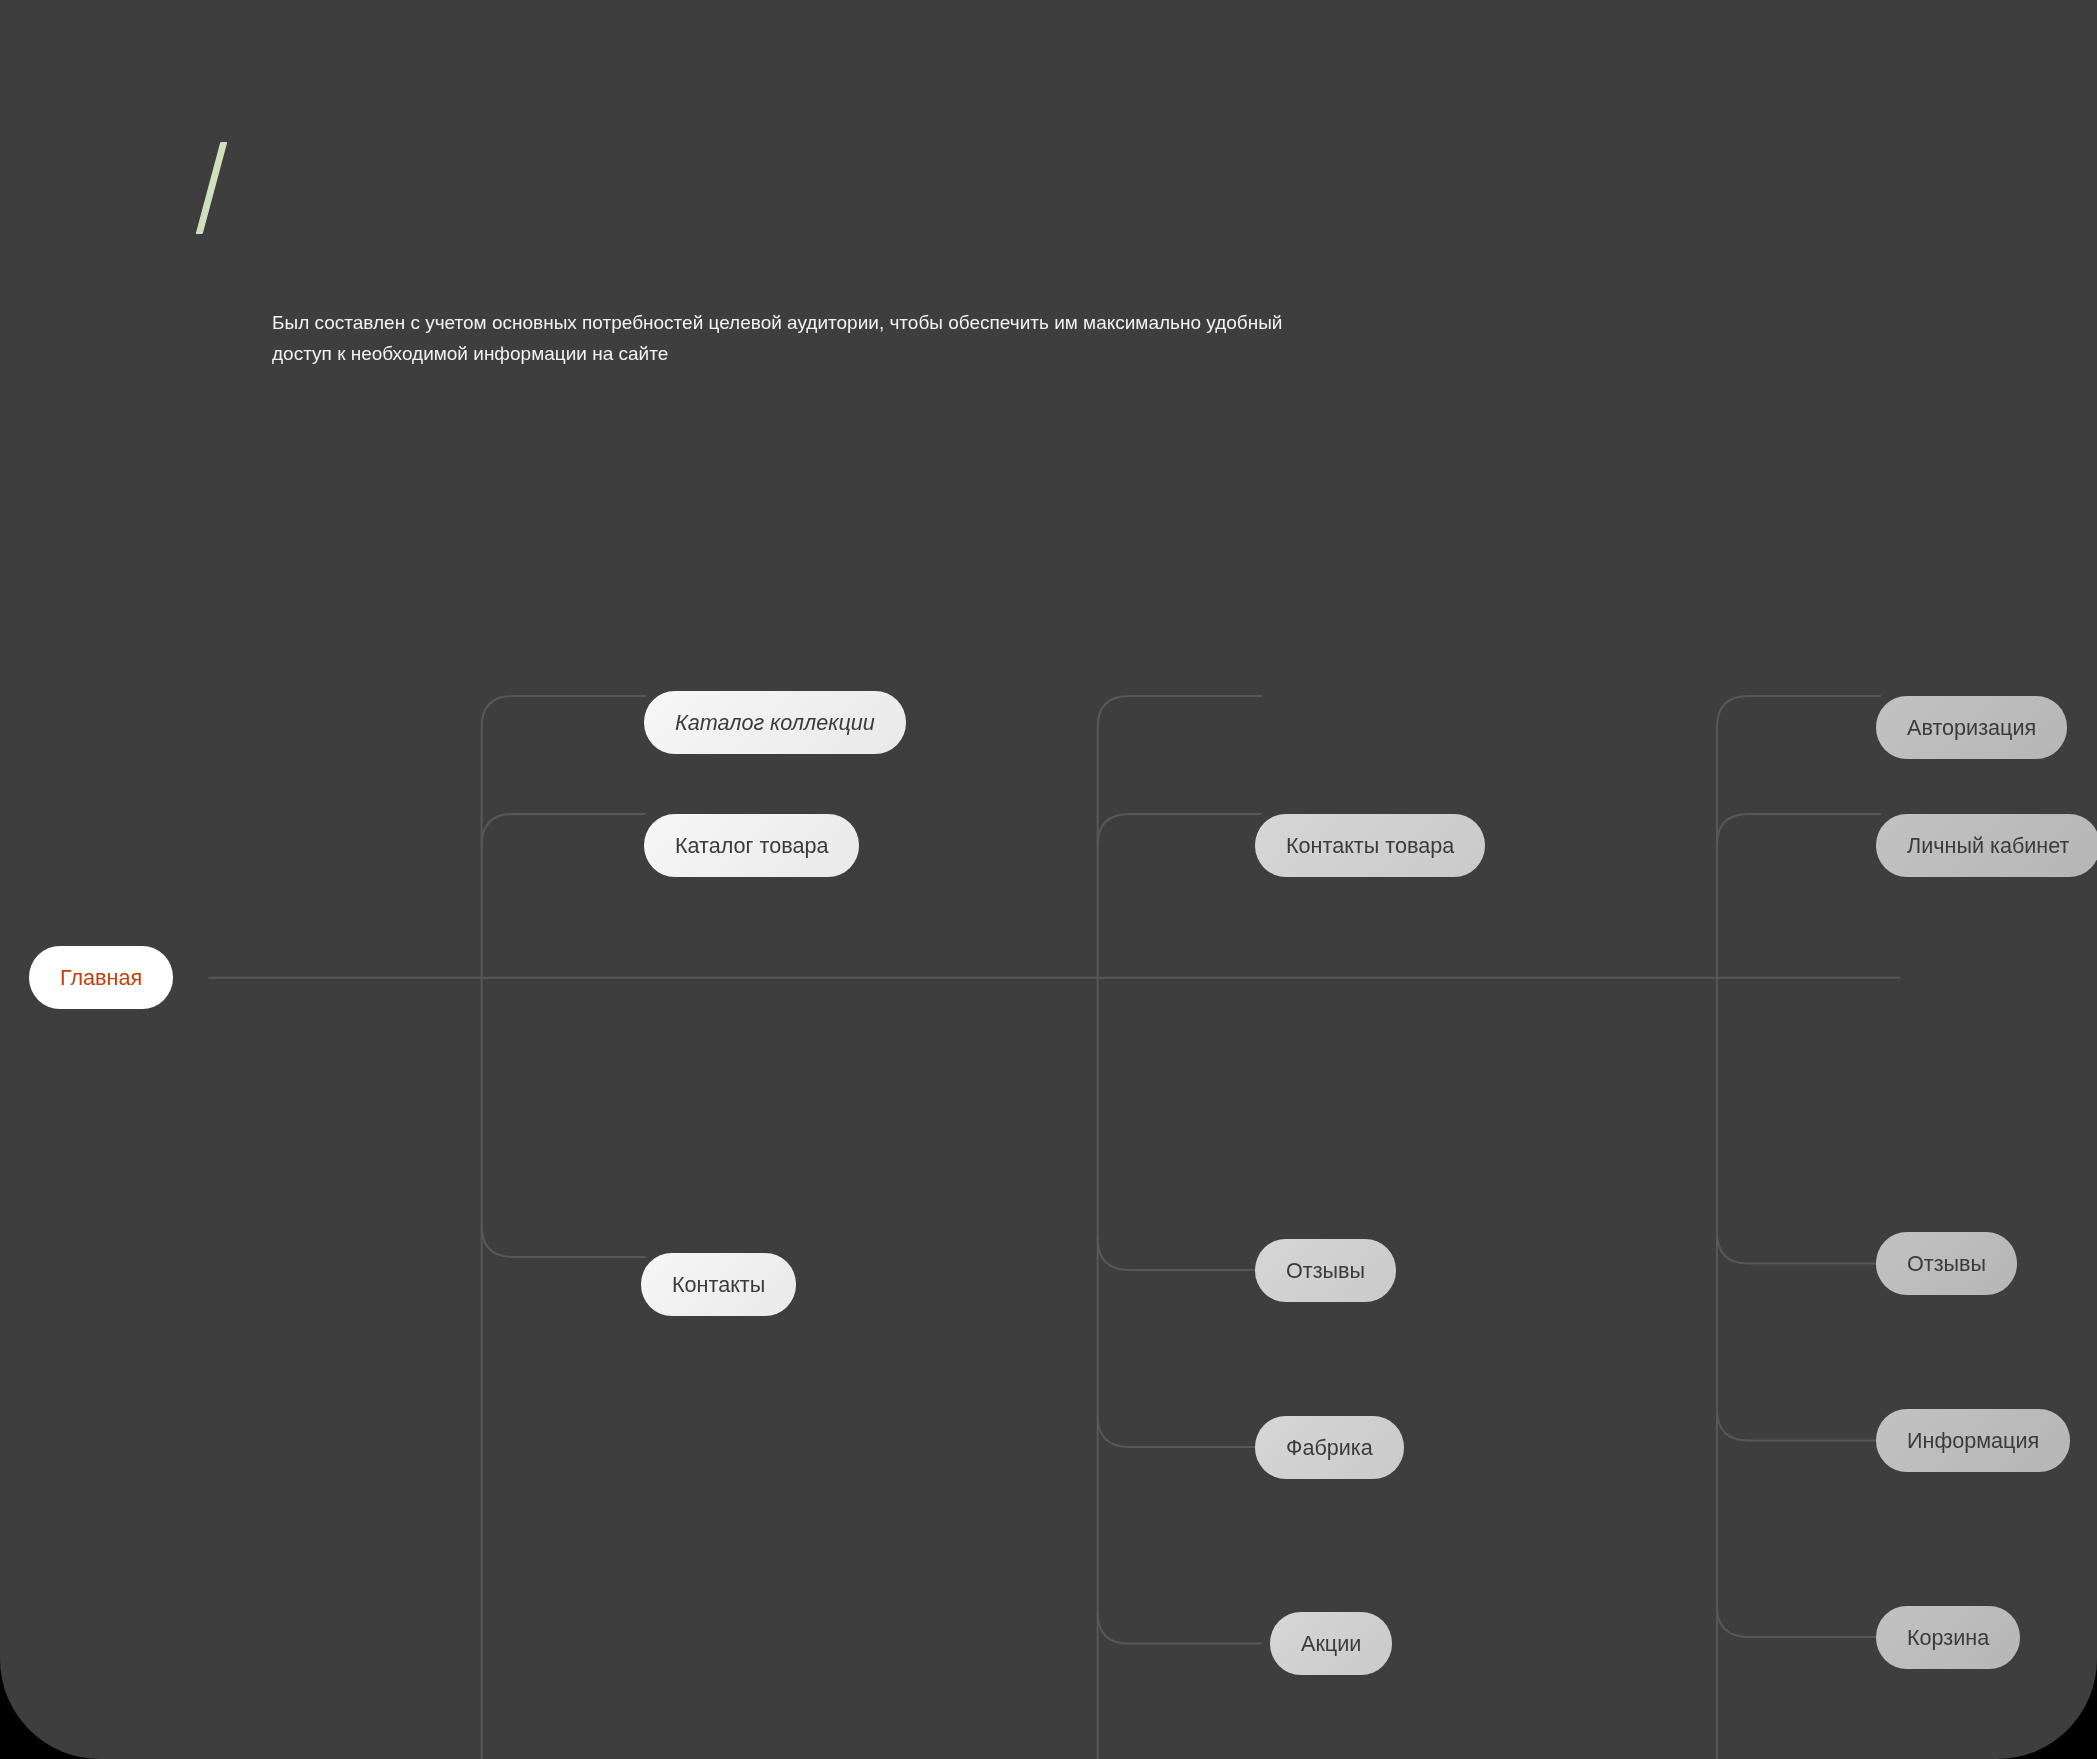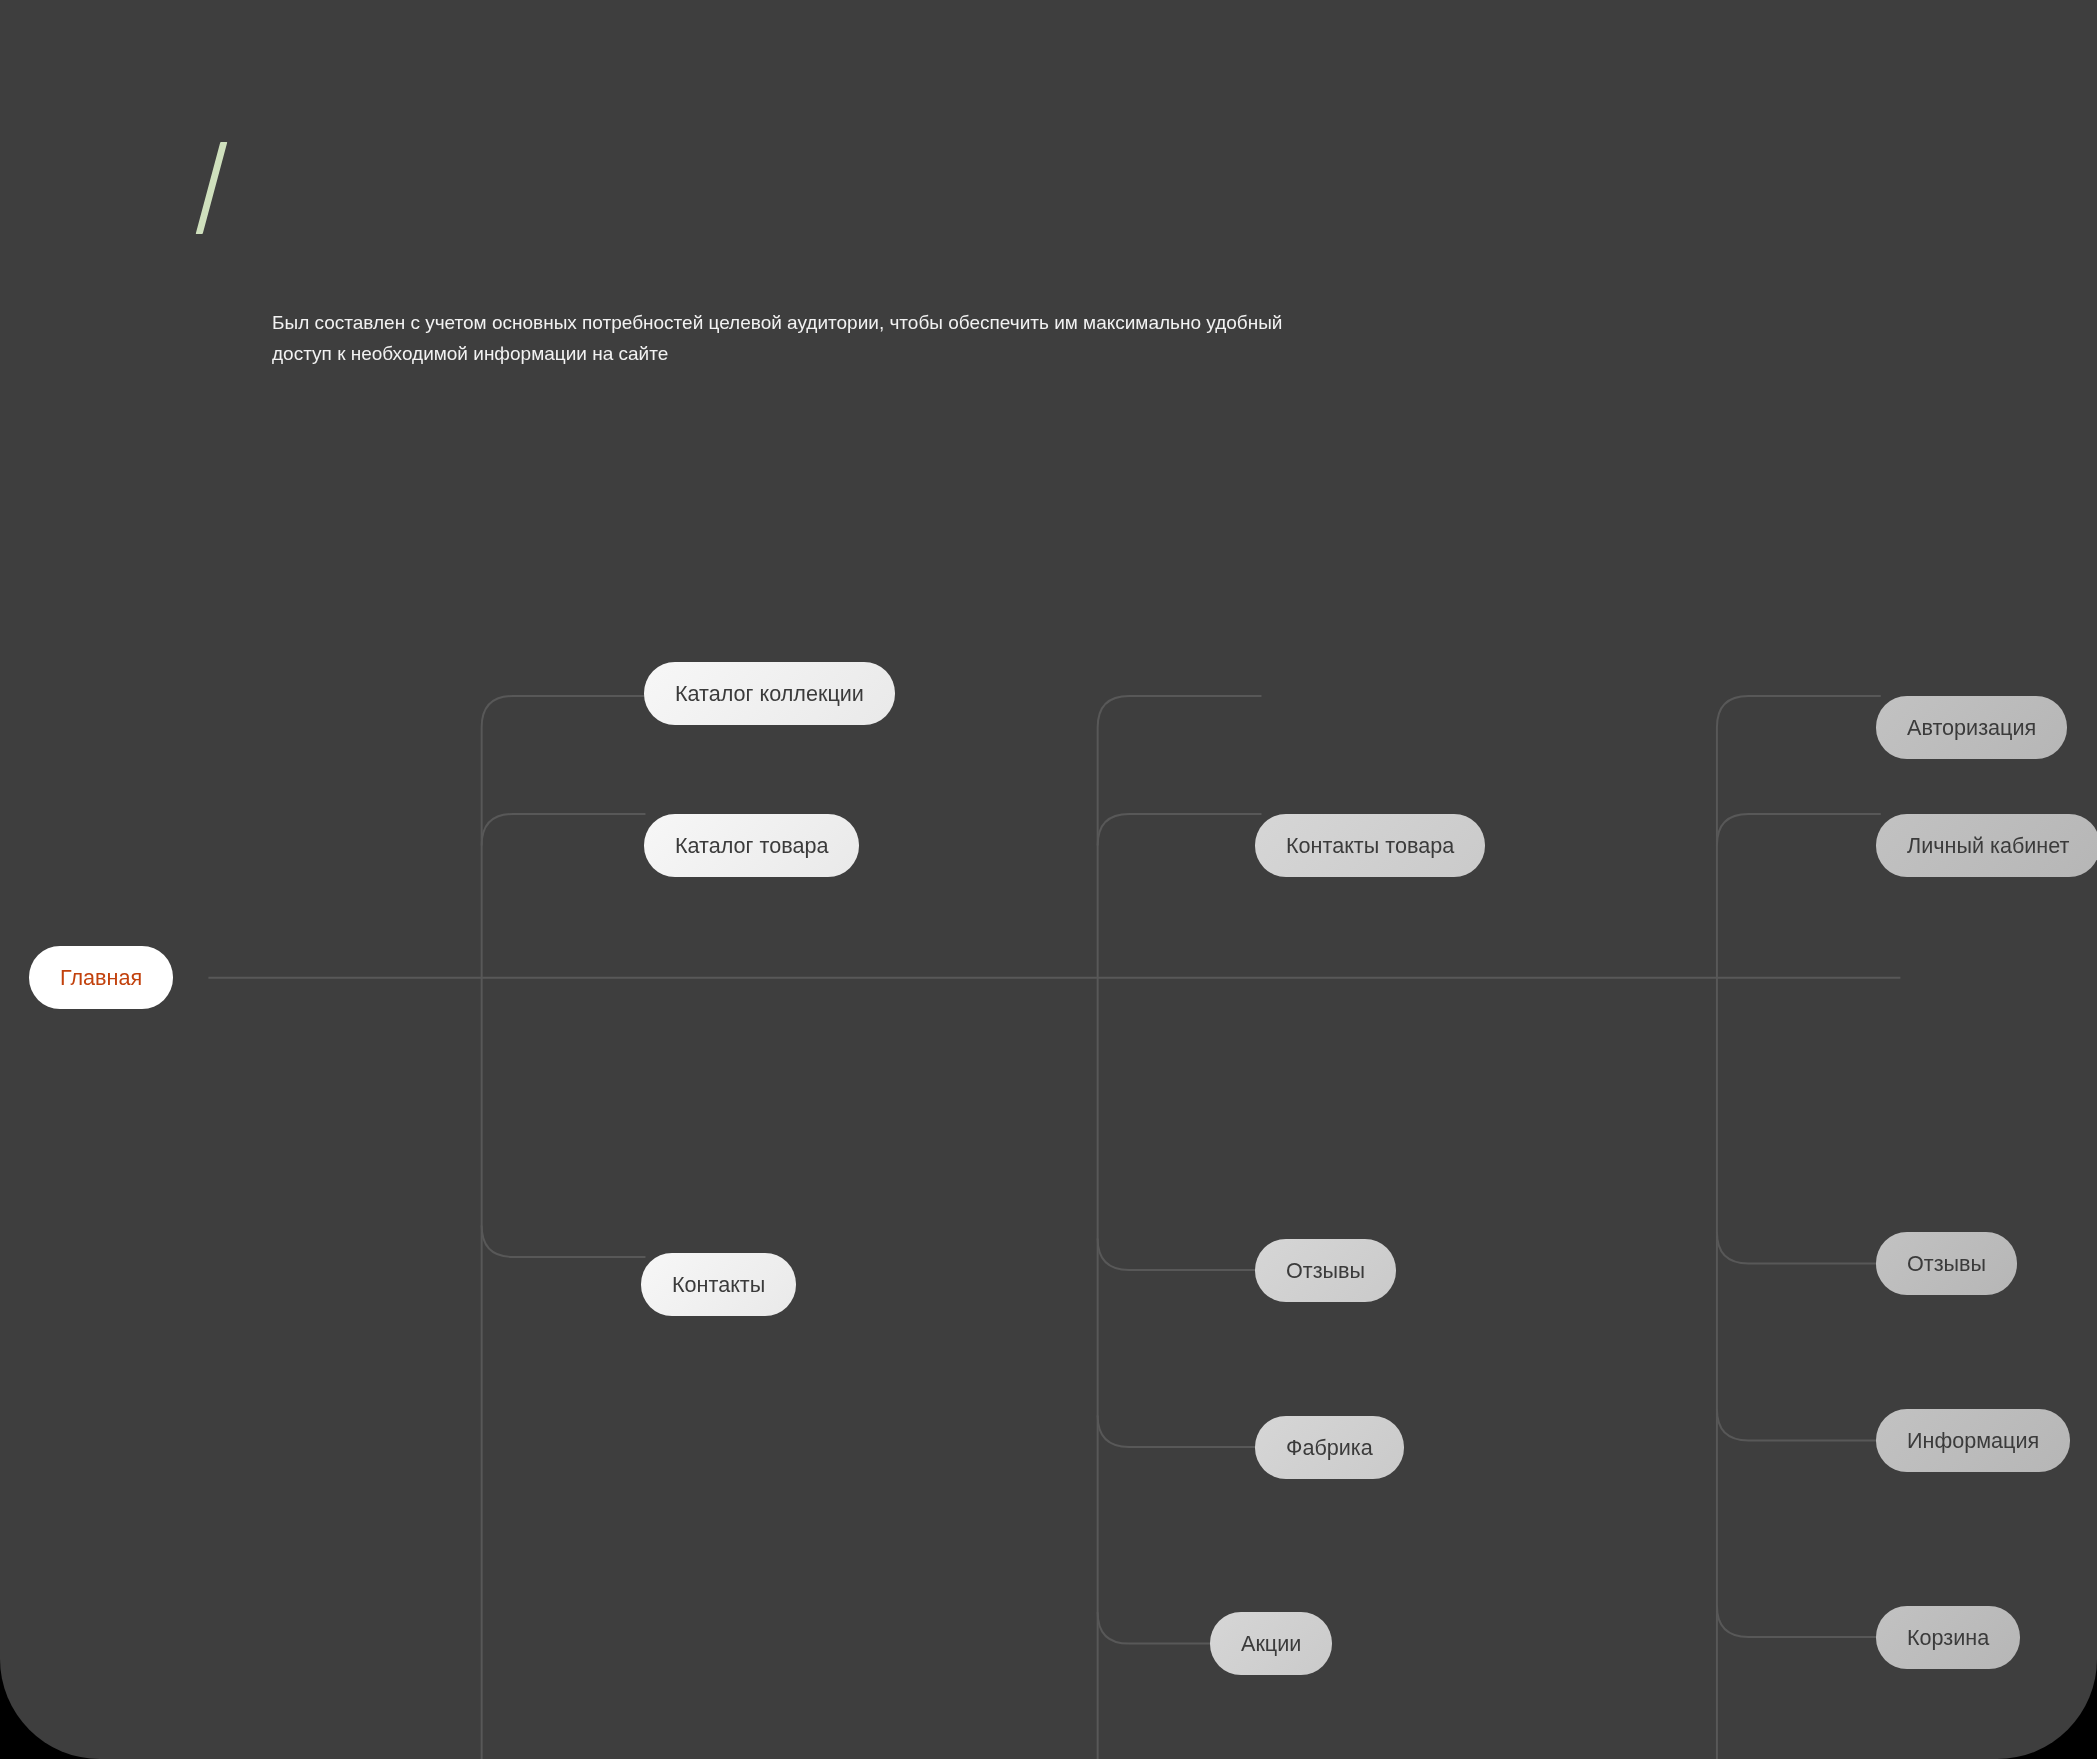--- a/index.html
+++ b/index.html
@@ -143,28 +143,28 @@
         <path d="M 2620 2684 V 1110 Q 2620 1062 2668 1062 H 2870"></path>
         <path d="M 2620 1290 Q 2620 1242 2668 1242 H 2870"></path>
         <path d="M 2620 1880 Q 2620 1928 2668 1928 H 2870"></path>
         <path d="M 2620 2150 Q 2620 2198 2668 2198 H 2870"></path>
         <path d="M 2620 2450 Q 2620 2498 2668 2498 H 2870"></path>
       </g>
     </svg>
 
     <div class="node root" style="left:29px; top:946px;">Главная</div>
 
-    <div class="node lvl1" style="left:644px; top:662px;">Каталог коллекции</div>
+    <div class="node lvl1" style="left:644px; top:691px;font-style:italic;">Каталог коллекции</div>
     <div class="node lvl1" style="left:644px; top:814px;">Каталог товара</div>
     <div class="node lvl1" style="left:641px; top:1227px;margin-top:26px;">Контакты</div>
 
     <div class="node lvl2" style="left:1255px; top:814px;">Контакты товара</div>
     <div class="node lvl2" style="left:1255px; top:1239px;">Отзывы</div>
     <div class="node lvl2" style="left:1255px; top:1416px;">Фабрика</div>
-    <div class="node lvl2" style="left:1210px; top:1612px;">Акции</div>
+    <div class="node lvl2" style="left:1270px; top:1612px;">Акции</div>
 
     <div class="node lvl3" style="left:1876px; top:696px;">Авторизация</div>
     <div class="node lvl3" style="left:1876px; top:814px;">Личный кабинет</div>
     <div class="node lvl3" style="left:1876px; top:1232px;">Отзывы</div>
     <div class="node lvl3" style="left:1876px; top:1409px;">Информация</div>
     <div class="node lvl3" style="left:1876px; top:1606px;">Корзина</div>
 
   </div>
 </div>
 

